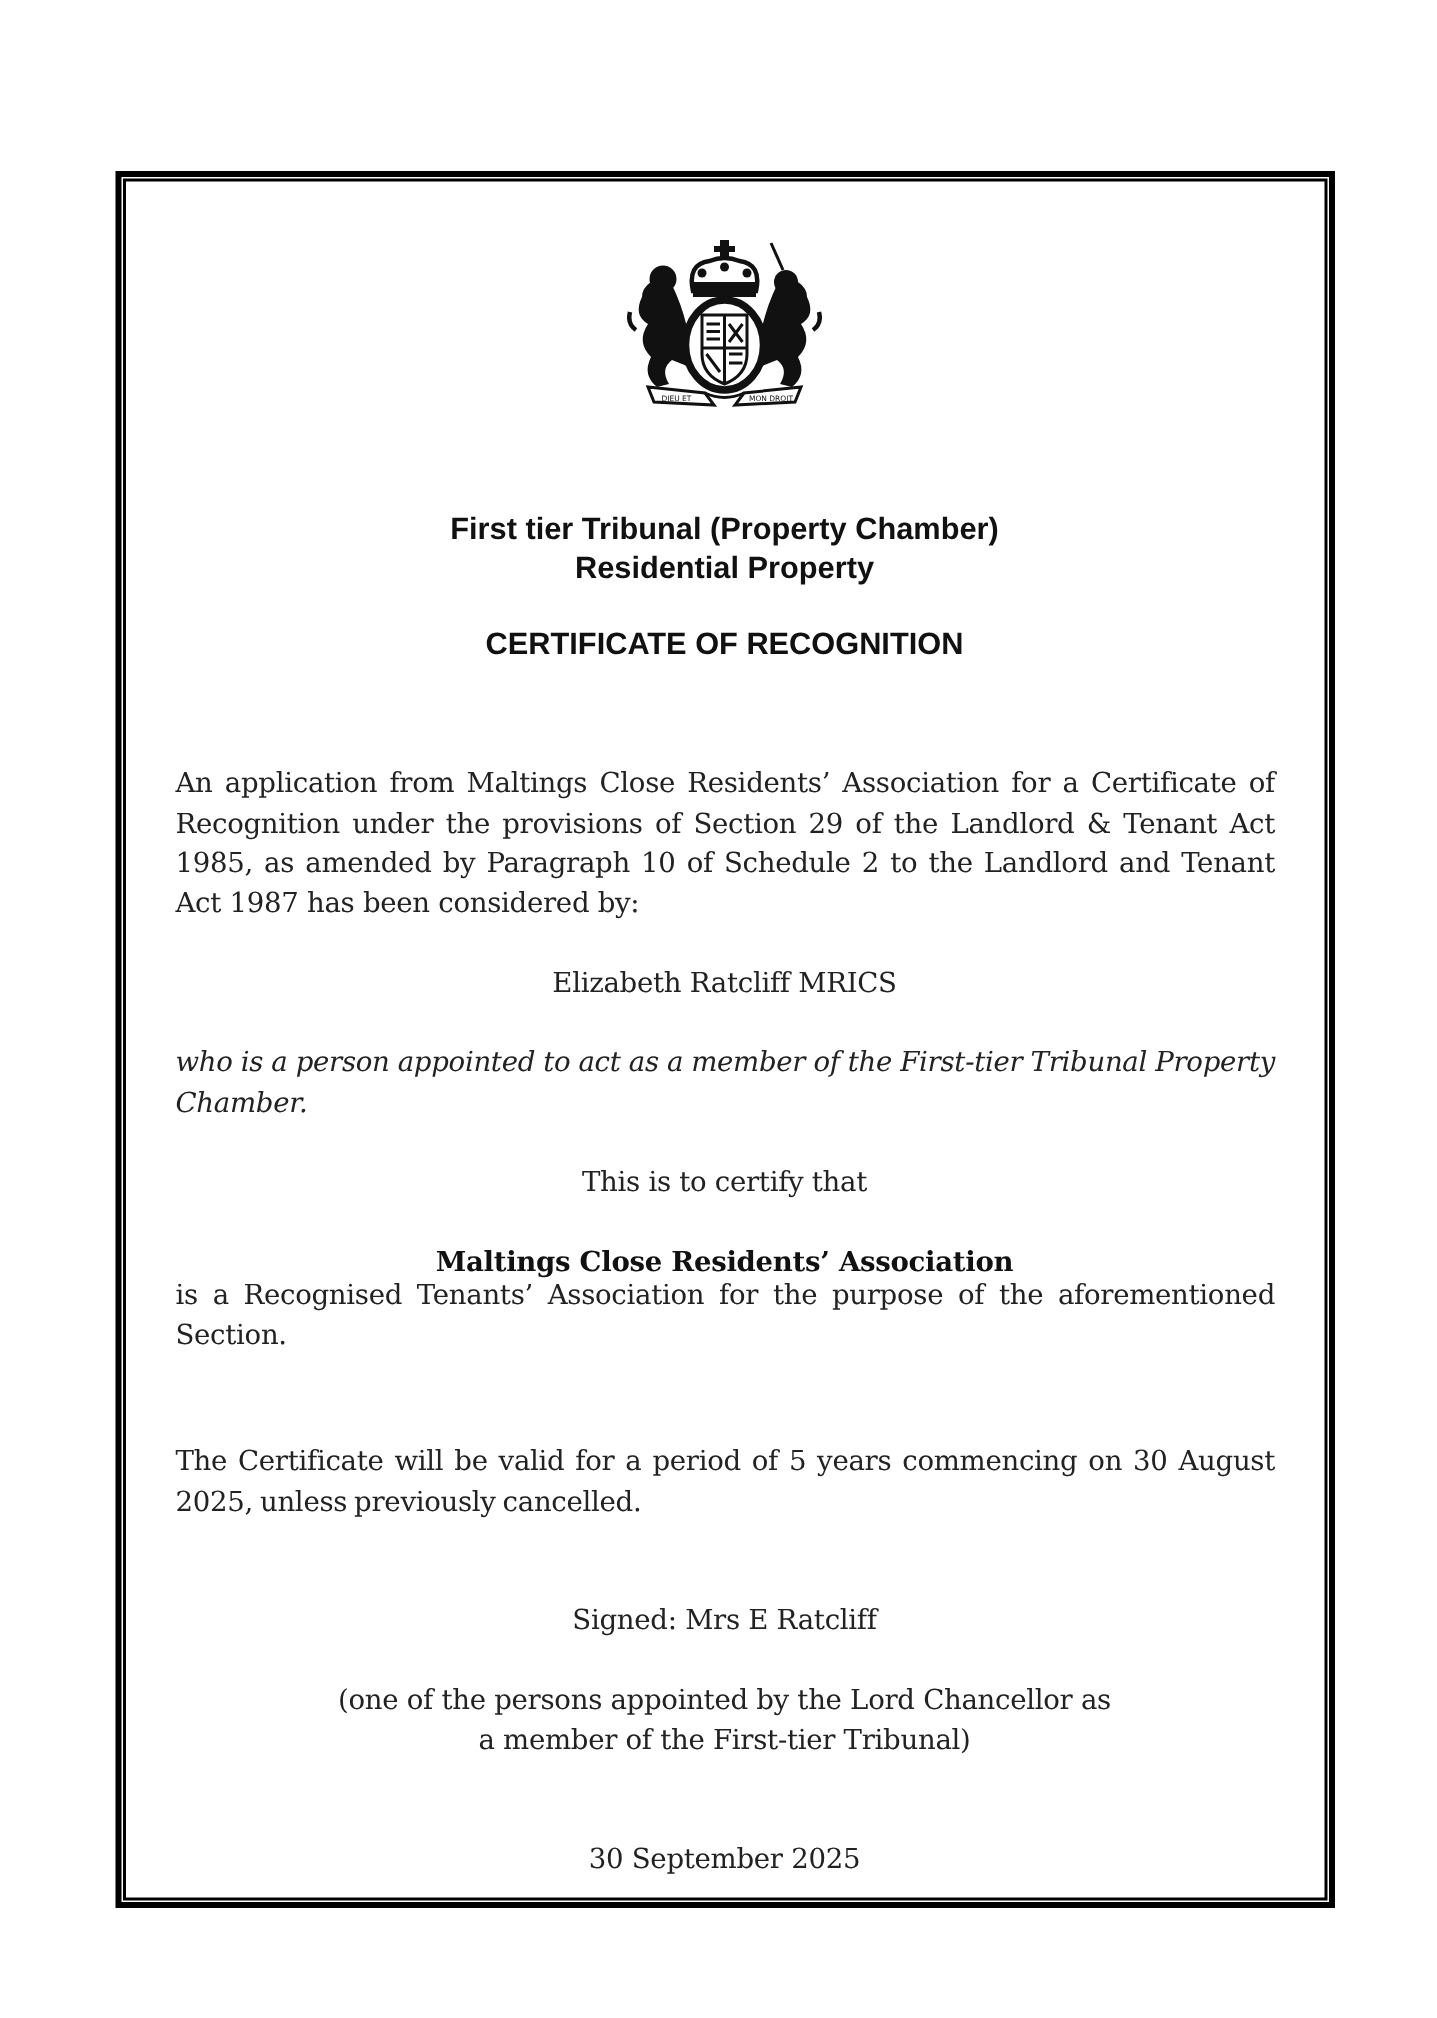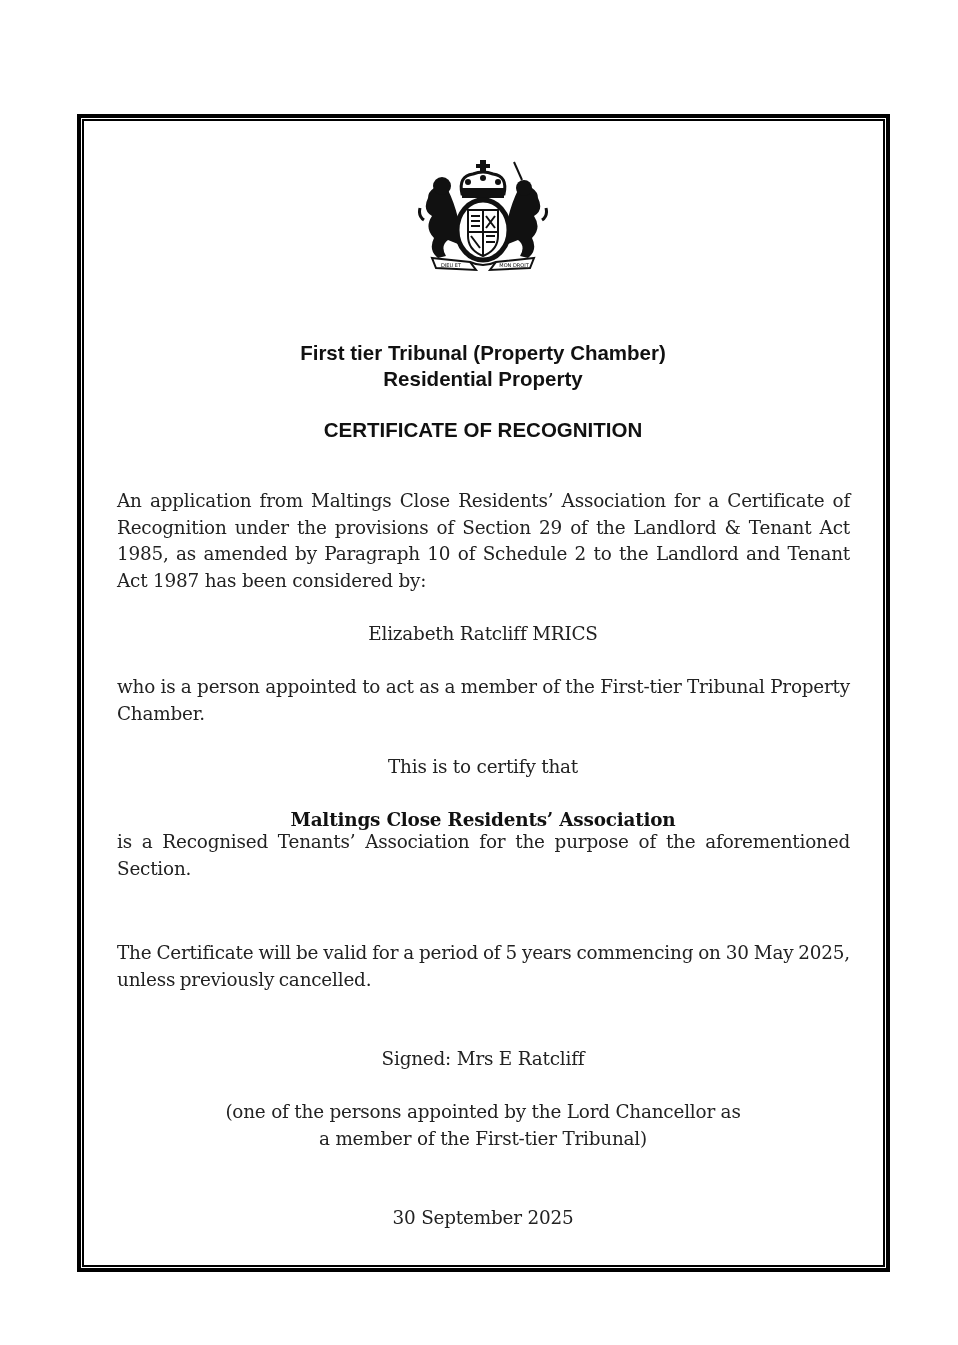--- a/index.html
+++ b/index.html
@@ -7,21 +7,21 @@
   .frame-outer {
     position: absolute; left: 77px; top: 114px; width: 813px; height: 1158px;
     box-sizing: border-box; border: 4px solid #000;
   }
   .frame-inner {
     position: absolute; left: 82px; top: 119px; width: 803px; height: 1148px;
     box-sizing: border-box; border: 2px solid #000;
   }
   .crest { position: absolute; left: 418px; top: 158px; width: 130px; height: 116px; }
   .sans { font-family: "Liberation Sans", sans-serif; font-weight: bold; color: #111; text-align: center; position: absolute; left: 0; width: 966px; }
-  .serif { font-family: "DejaVu Serif", serif; color: #222; font-size: 18.4px; letter-spacing: -0.2px; }
+  .serif { font-family: "DejaVu Serif", serif; color: #222; font-size: 18.4px; letter-spacing: -0.2px; margin-top: 22px; }
   .block { position: absolute; left: 117px; width: 733px; line-height: 26.5px; }
   .justify { text-align: justify; text-align-last: left; }
   .center { position: absolute; left: 0; width: 966px; text-align: center; line-height: 26.5px; }
   .bold { font-weight: bold; color: #111; }
 </style>
 </head>
 <body>
 
 <div class="frame-outer"></div>
 <div class="frame-inner"></div>
@@ -64,29 +64,29 @@
   <div>First tier Tribunal (Property Chamber)</div>
   <div>Residential Property</div>
 </div>
 
 <div class="sans" style="top:417px; font-size:20.5px; line-height:26px;">CERTIFICATE OF RECOGNITION</div>
 
 <div class="serif block justify" style="top:488px;">An application from Maltings Close Residents’ Association for a Certificate of Recognition under the provisions of Section 29 of the Landlord &amp; Tenant Act 1985, as amended by Paragraph 10 of Schedule 2 to the Landlord and Tenant Act 1987 has been considered by:</div>
 
 <div class="serif center" style="top:621px;">Elizabeth Ratcliff MRICS</div>
 
-<div class="serif block" style="top:674px; text-align: justify; text-align-last:left; word-spacing:-0.5px;">who is a person appointed to act as a member of the First-tier Tribunal Property Chamber.</div>
+<div class="serif block" style="top:674px; text-align: justify; text-align-last:left; word-spacing:-0.5px;font-style:italic;">who is a person appointed to act as a member of the First-tier Tribunal Property Chamber.</div>
 
 <div class="serif center" style="top:754px;">This is to certify that</div>
 
 <div class="serif center bold" style="top:807px;">Maltings Close Residents’ Association</div>
 
 <div class="serif block justify" style="top:829px;">is a Recognised Tenants’ Association for the purpose of the aforementioned Section.</div>
 
-<div class="serif block justify" style="top:940px; word-spacing:-1px;">The Certificate will be valid for a period of 5 years commencing on 30 May 2025, unless previously cancelled.</div>
+<div class="serif block justify" style="top:940px; word-spacing:-1px;">The Certificate will be valid for a period of 5 years commencing on 30 August 2025, unless previously cancelled.</div>
 
 <div class="serif center" style="top:1046px;">Signed: Mrs E Ratcliff</div>
 
 <div class="serif center" style="top:1099px;">
   <div>(one of the persons appointed by the Lord Chancellor as</div>
   <div>a member of the First-tier Tribunal)</div>
 </div>
 
 <div class="serif center" style="top:1205px;">30 September 2025</div>
 

